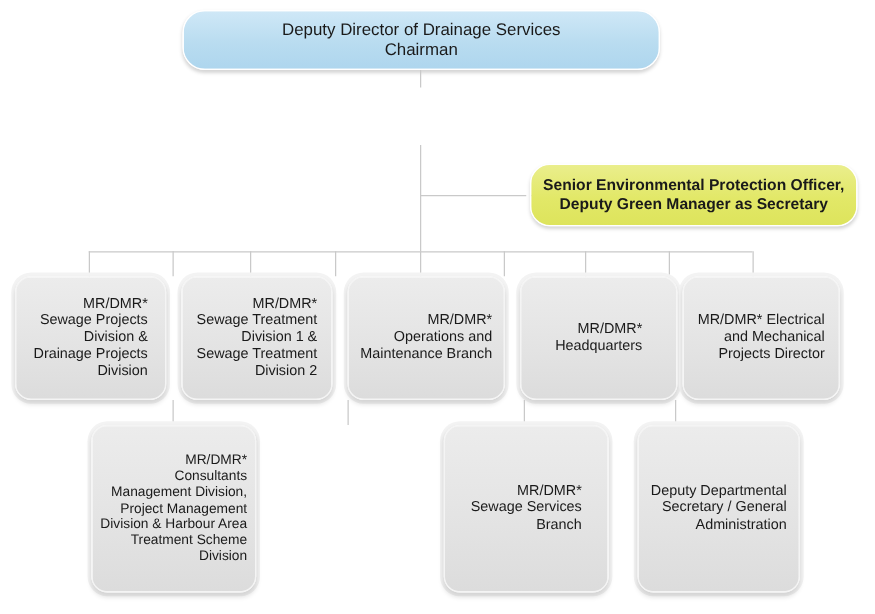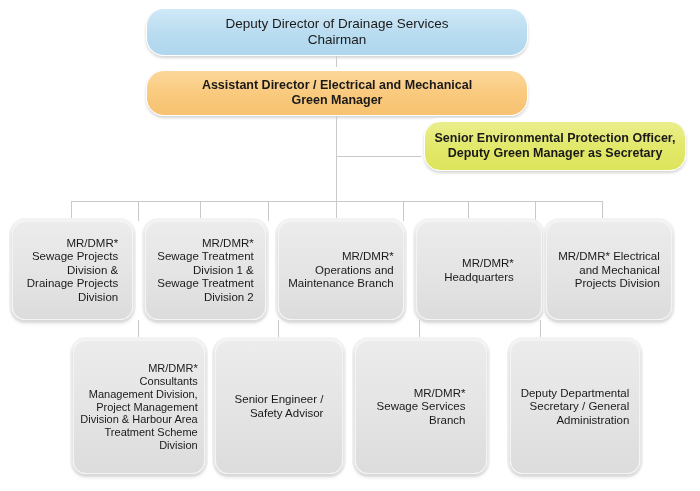--- a/index.html
+++ b/index.html
@@ -81,28 +81,26 @@
 </head>
 <body>
 
 <div id="chart-root">
 
   <div class="node blue" style="left:146px; top:8px; width:382px; height:48px;">Deputy Director of Drainage Services
 Chairman</div>
 
   <div class="vline" style="left:336px; top:56px; height:14px;"></div>
 
-  <div class="node orange" style="left:146px; top:70px; width:382px; height:46px;">Assistant Director / Electrical and Mechanical
-Green Manager</div>
 
   <div class="vline" style="left:336px; top:116px; height:85px;"></div>
 
   <div class="hline" style="left:336px; top:156px; width:92px;"></div>
 
-  <div class="node green" style="left:424px; top:121px; width:262px; height:50px;">Senior Environmental Protection Officer,
+  <div class="node green" style="left:424px; top:131px; width:262px; height:50px;">Senior Environmental Protection Officer,
 Deputy Green Manager as Secretary</div>
 
   <div class="hline" style="left:71px; top:201px; width:531px;"></div>
 
   <div class="vline" style="left:71px;  top:201px; height:20px;"></div>
   <div class="vline" style="left:138px; top:201px; height:20px;"></div>
   <div class="vline" style="left:200px; top:201px; height:20px;"></div>
   <div class="vline" style="left:268px; top:201px; height:20px;"></div>
   <div class="vline" style="left:336px; top:201px; height:20px;"></div>
   <div class="vline" style="left:403px; top:201px; height:20px;"></div>
@@ -124,37 +122,35 @@
 
   <div class="node grey" style="left:278px; top:221px; width:126px; height:99px;">MR/DMR*
 Operations and
 Maintenance Branch</div>
 
   <div class="node grey" style="left:416px; top:221px; width:126px; height:99px;">MR/DMR*
 Headquarters</div>
 
   <div class="node grey" style="left:546px; top:221px; width:126px; height:99px;">MR/DMR* Electrical
 and Mechanical
-Projects Division</div>
+Projects Director</div>
 
   <div class="vline" style="left:138px; top:320px; height:20px;"></div>
   <div class="vline" style="left:278px; top:320px; height:20px;"></div>
   <div class="vline" style="left:419px; top:320px; height:20px;"></div>
   <div class="vline" style="left:540px; top:320px; height:20px;"></div>
 
   <div class="node grey tall-text" style="left:73px; top:340px; width:132px; height:134px;">MR/DMR*
 Consultants
 Management  Division,
 Project Management
 Division &amp; Harbour Area
 Treatment Scheme
 Division</div>
 
-  <div class="node grey" style="left:215px; top:340px; width:128px; height:134px;">Senior Engineer /
-Safety Advisor</div>
 
   <div class="node grey" style="left:355px; top:340px; width:132px; height:134px;">MR/DMR*
 Sewage Services
 Branch</div>
 
   <div class="node grey" style="left:510px; top:340px; width:130px; height:134px;">Deputy Departmental
 Secretary / General
 Administration</div>
 
 </div>

